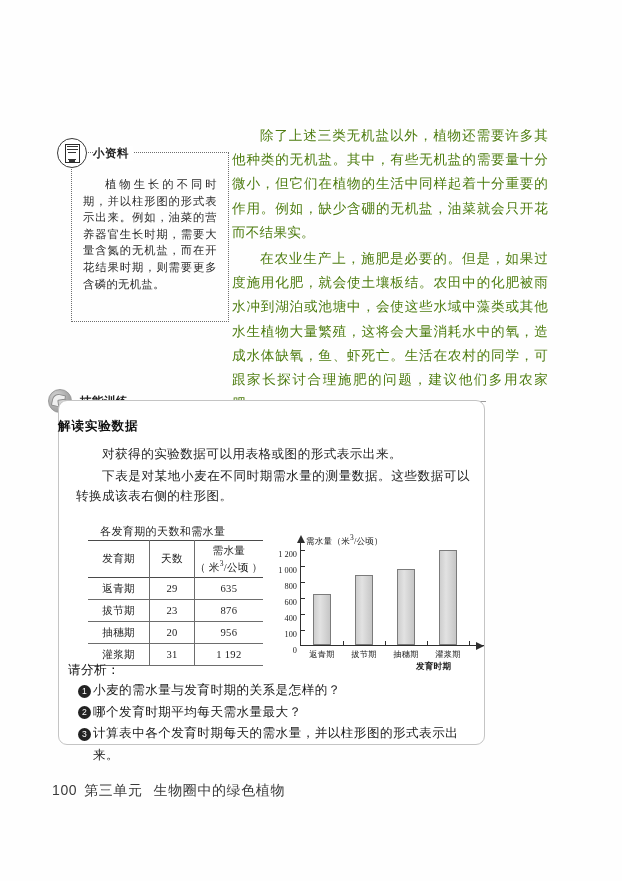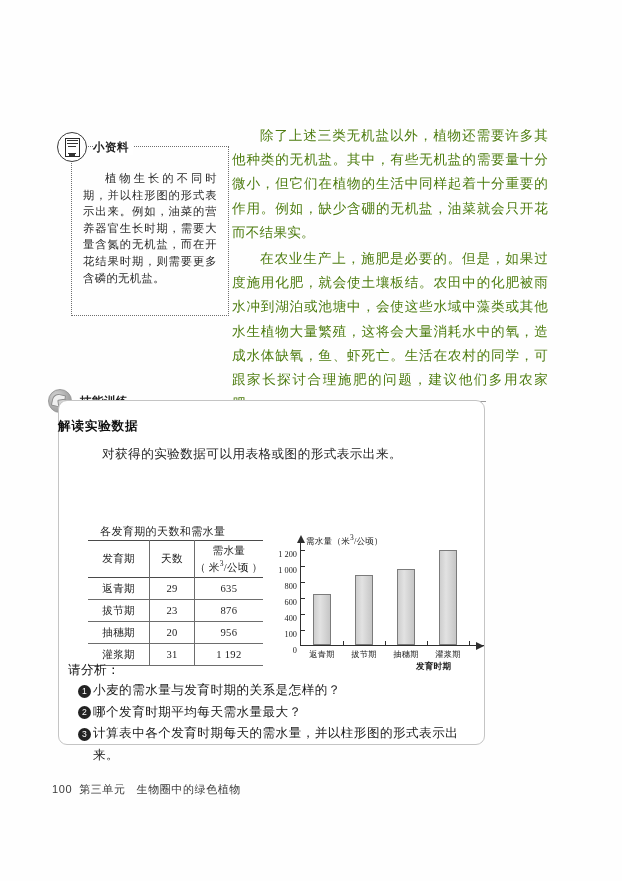--- a/index.html
+++ b/index.html
@@ -28,21 +28,21 @@
     left: 0;
     top: 0;
     width: 622px;
     height: 380px;
   }
 
   
   .note-box {
     position: absolute;
     left: 57px;
-    top: 132px;
+    top: 138px;
     width: 172px;
   }
   .note-head {
     position: relative;
     height: 30px;
     display: flex;
     align-items: center;
   }
   .note-icon {
     width: 28px;
@@ -429,21 +429,21 @@
     margin-top: 4.5px;
     margin-right: 2px;
   }
   .q-text { flex: 1 1 auto; }
 
   
   .footer {
     position: absolute;
     left: 52px;
     top: 782px;
-    font-size: 11px;
+    font-size: 14px;
     color: #3a3a3a;
     letter-spacing: 0.6px;
   }
   .footer .pg {
     font-family: "Liberation Sans", "DejaVu Sans", sans-serif;
     margin-right: 7px;
   }
   .footer .unit { margin-right: 11px; }
 </style>
 </head>
@@ -478,20 +478,21 @@
     <span class="skills-label">技能训练</span>
     <span class="skills-rule"></span>
   </div>
 
   <div class="skills-box"></div>
 
   <div class="exp-title">解读实验数据</div>
 
   <div class="exp-intro">
     <p>对获得的实验数据可以用表格或图的形式表示出来。</p>
+    <p>下表是对某地小麦在不同时期需水量的测量数据。这些数据可以转换成该表右侧的柱形图。</p>
   </div>
 
   <div class="table-caption">各发育期的天数和需水量</div>
   <table class="data-table">
     <thead>
       <tr>
         <th class="c1">发育期</th>
         <th class="c2 col-v">天数</th>
         <th class="c3 col-v">
           <span>需水量</span><br>

